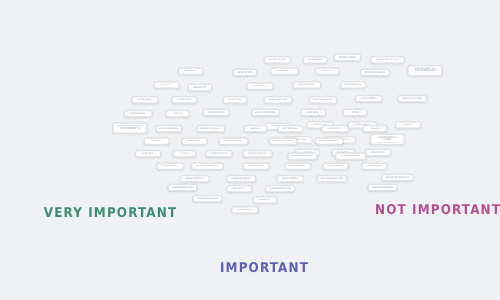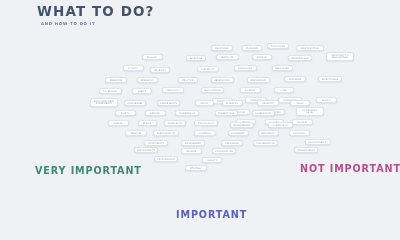--- a/index.html
+++ b/index.html
@@ -110,24 +110,20 @@
   .note.two-line .note-text {
     white-space: normal;
     word-break: break-word;
   }
 </style>
 </head>
 <body>
 
 <div id="board">
 
-  <div class="heading">
-    <div class="title">WHAT TO DO?</div>
-    <div class="subtitle">AND HOW TO DO IT</div>
-  </div>
 
   <div id="cluster">
       <div class="note" style="left: 211px; top: 45px; width: 22px; height: 6px;">
         <div class="note-text">REACTIONS</div>
       </div>
       <div class="note" style="left: 242px; top: 45px; width: 20px; height: 6px;">
         <div class="note-text">PLANNING</div>
       </div>
       <div class="note" style="left: 267px; top: 43px; width: 22px; height: 6px;">
         <div class="note-text">TRADITIONS</div>

